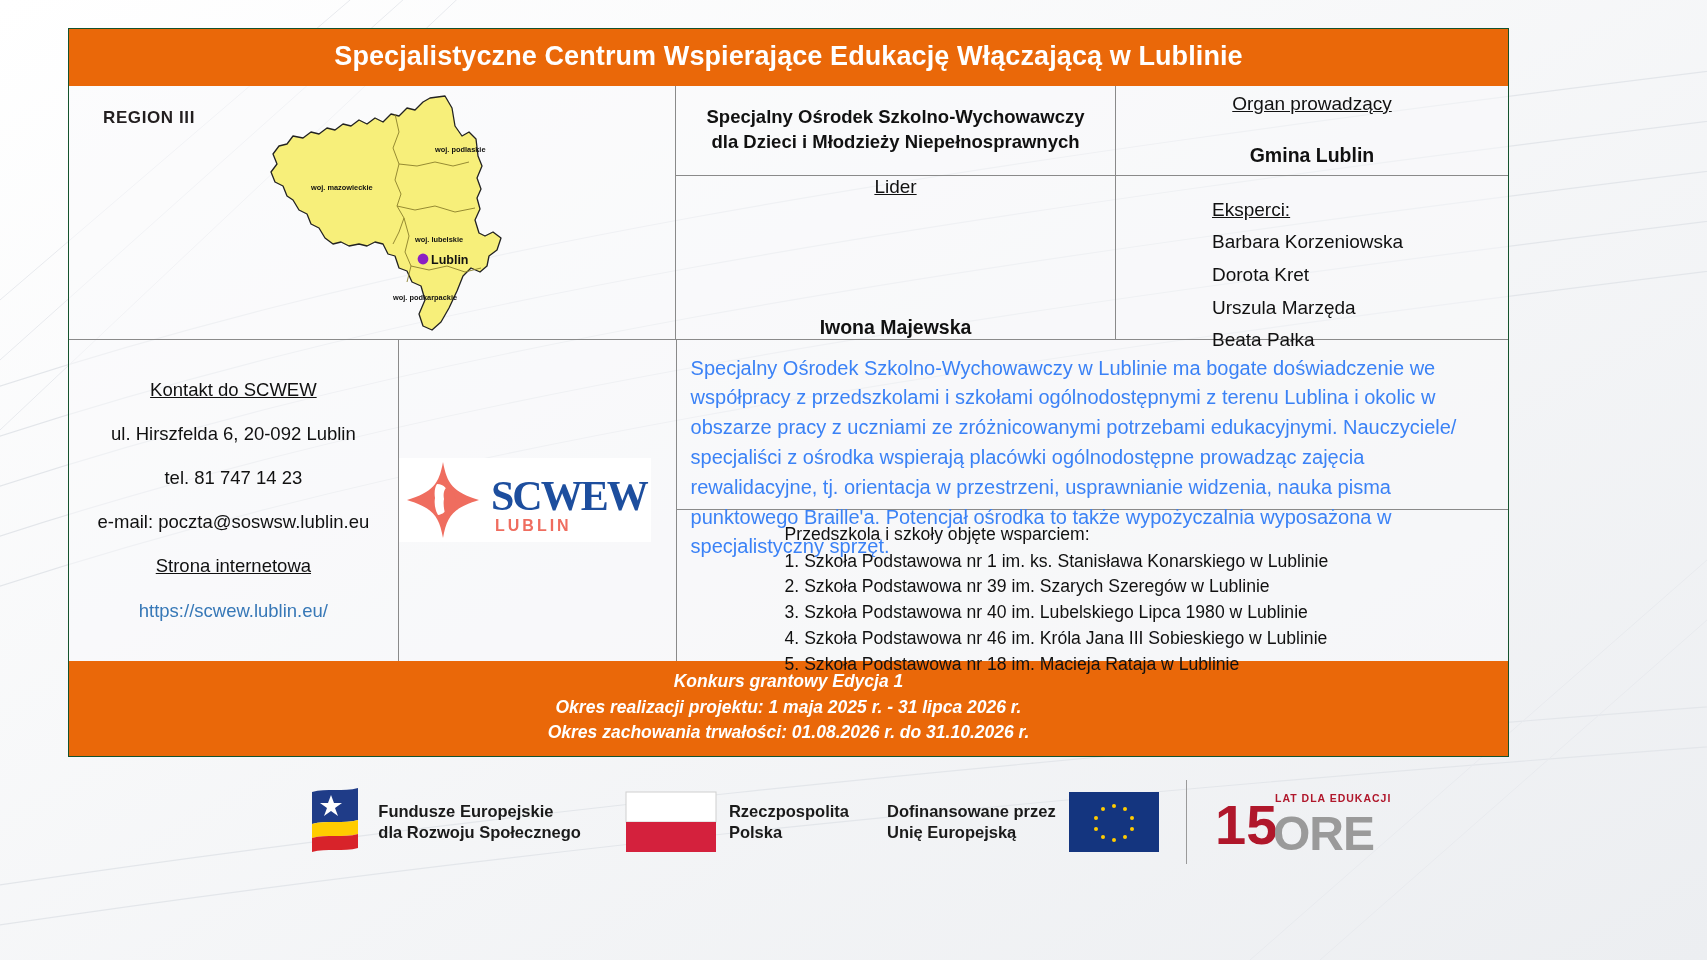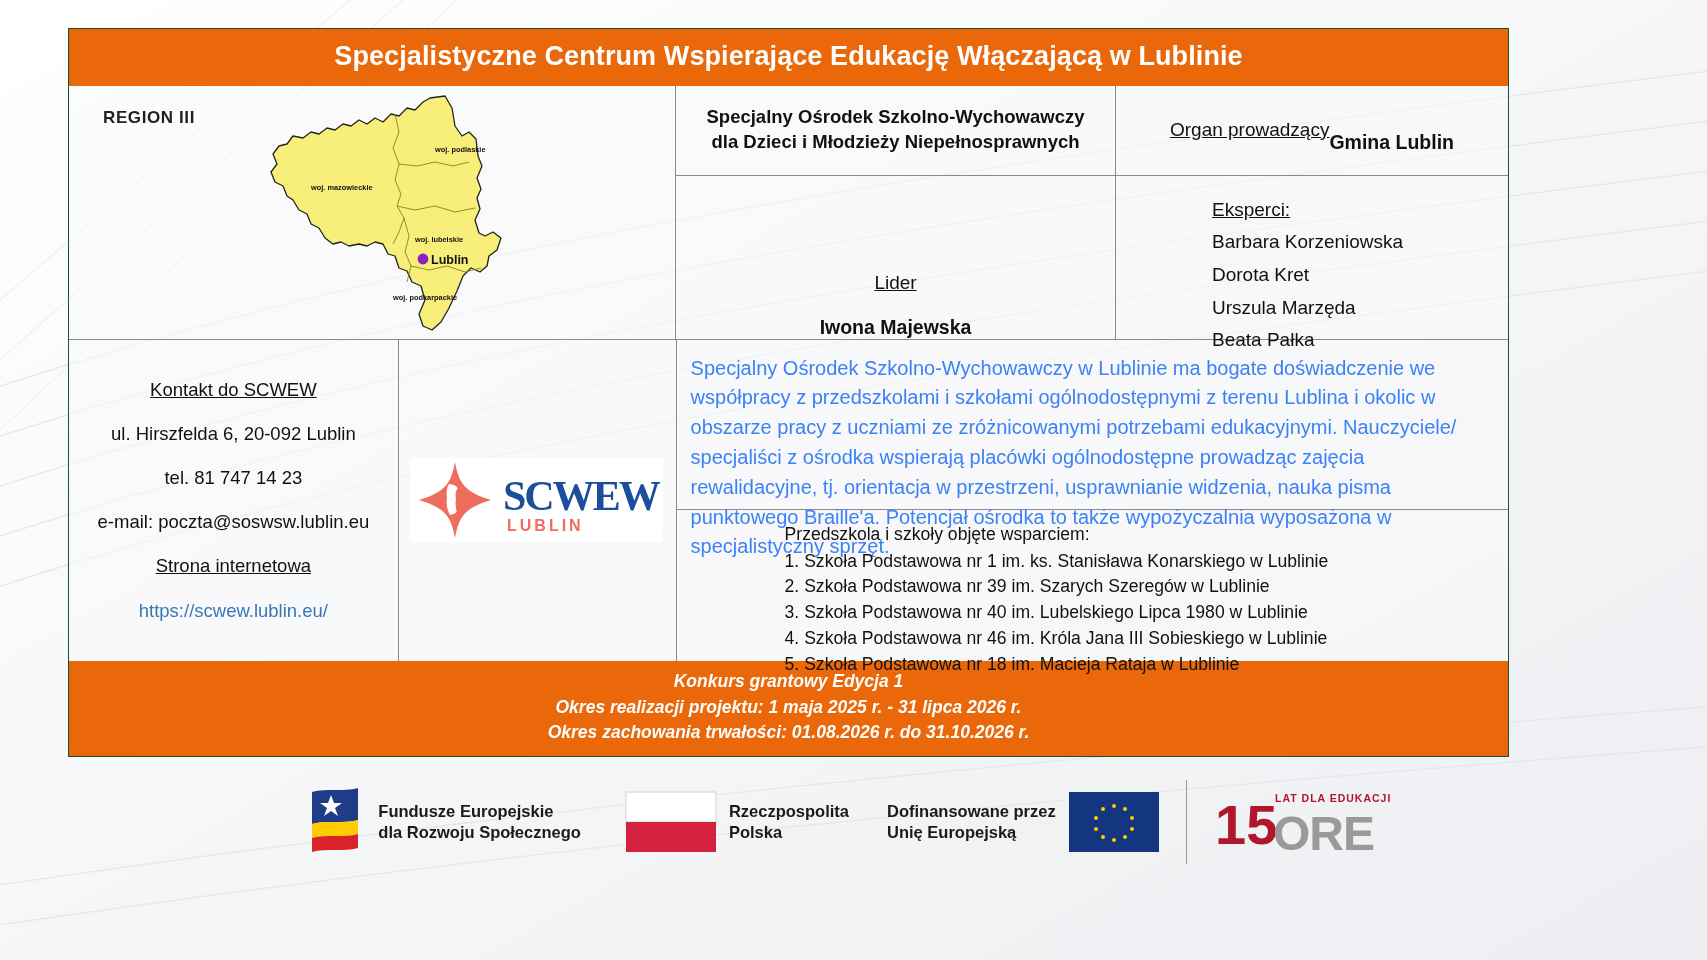--- a/index.html
+++ b/index.html
@@ -53,28 +53,28 @@
   .rightcols{width:832px;}
   .row1{display:flex;height:90px;}
   .row2{display:flex;height:164px;}
 
   .sosw{
     width:440px;display:flex;align-items:center;justify-content:center;
     text-align:center;font-weight:bold;font-size:18.5px;line-height:1.35;color:#111;
     padding:0 12px;
   }
   .organ{
-    width:392px;display:flex;flex-direction:row;align-items:center;justify-content:center;
+    width:392px;display:flex;flex-direction:column;align-items:center;justify-content:center;
     text-align:center;font-size:19px;color:#111;line-height:1.4;
   }
   .organ .u{text-decoration:underline;}
   .organ .bold{font-weight:bold;font-size:19.5px;margin-top:25px;}
 
   .lider{
-    width:440px;display:flex;flex-direction:column;align-items:center;justify-content:flex-end;
+    width:440px;display:flex;flex-direction:column;align-items:center;justify-content:space-between;
     text-align:center;font-size:19px;color:#111;
   }
   .lider .u{text-decoration:underline;margin-bottom:22px;}
   .lider .bold{font-weight:bold;font-size:19.5px;}
 
   .eksperci{
     width:392px;padding:18px 0 0 96px;box-sizing:border-box;
     font-size:19px;color:#111;line-height:1.72;
   }
   .eksperci .u{text-decoration:underline;}
@@ -85,21 +85,21 @@
     width:330px;box-sizing:border-box;
     display:flex;flex-direction:column;align-items:center;justify-content:center;
     font-size:18.5px;color:#111;line-height:1.2;text-align:center;
   }
   .contact div{margin:11px 0;}
   .contact .u{text-decoration:underline;}
   .contact .link{color:#3778b7;}
 
   .logo-cell{
     width:278px;box-sizing:border-box;position:relative;
-    display:flex;align-items:center;justify-content:center;
+    display:flex;align-items:center;justify-content:flex-start;
   }
   .logo-box{width:252px;height:84px;background:#ffffff;position:relative;}
   .logo-box svg{width:100%;height:100%;}
 
   .desc-col{width:832px;display:flex;flex-direction:column;}
   .desc{
     box-sizing:border-box;padding:14px 18px 4px 14px;
     font-size:20px;line-height:1.49;color:#3b82f6;height:170px;
   }
   .schools{

